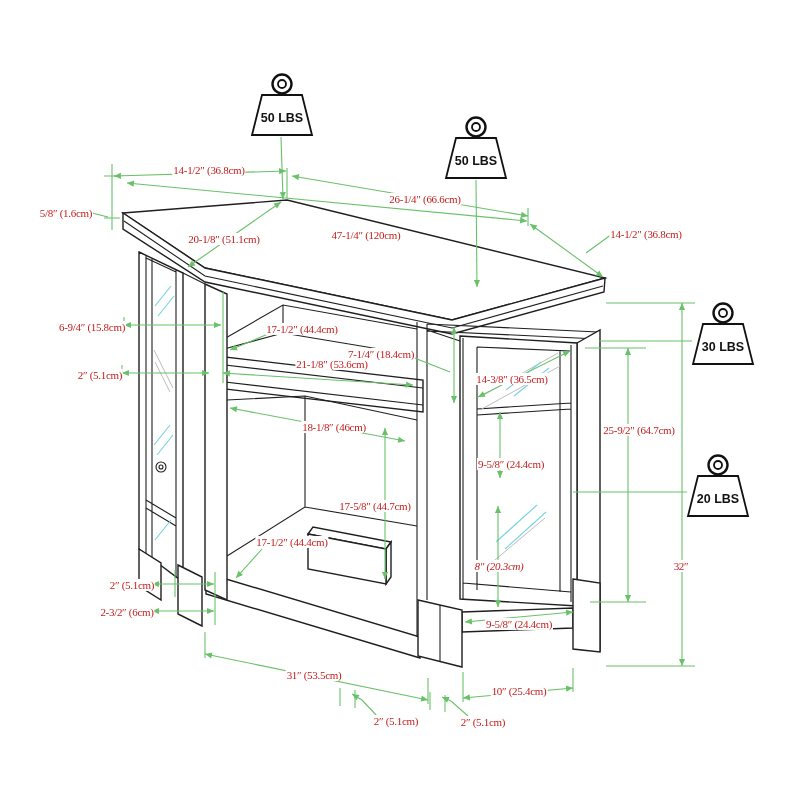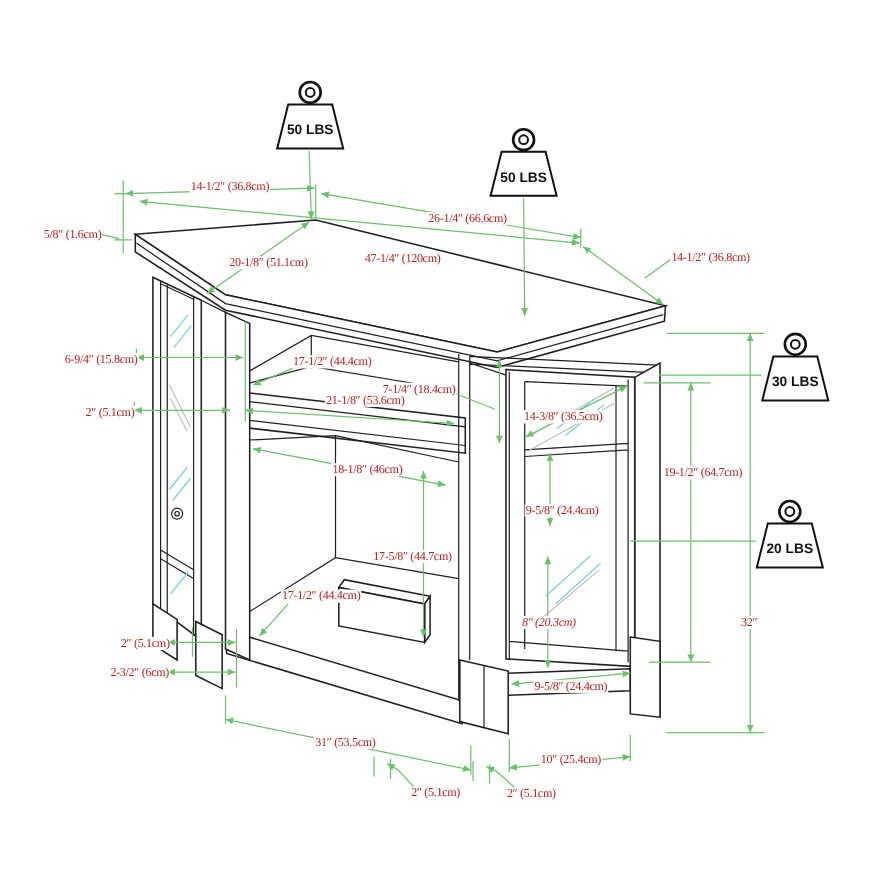--- a/index.html
+++ b/index.html
@@ -118,34 +118,34 @@
       <path class="ge" d="M268,334 L230,350"></path>
       <path class="ge" d="M262,549 L236,578"></path>
       <path class="ge" d="M377,716 L362,700 L352,694"></path>
       <path class="ge" d="M468,716 L451,701 L442,697"></path>
     </g>
   </svg>
 
   <div id="labels-layer">
       <div class="dim-label" style="left: 209px; top: 170px;">14-1/2″ (36.8cm)</div>
       <div class="dim-label" style="left: 66px; top: 213px;">5/8″ (1.6cm)</div>
-      <div class="dim-label" style="left: 244px; top: 239px;">20-1/8″ (51.1cm)</div>
+      <div class="dim-label" style="left: 224px; top: 239px;">20-1/8″ (51.1cm)</div>
       <div class="dim-label" style="left: 425px; top: 199px;">26-1/4″ (66.6cm)</div>
       <div class="dim-label" style="left: 366px; top: 235px;">47-1/4″ (120cm)</div>
       <div class="dim-label" style="left: 646px; top: 234px;">14-1/2″ (36.8cm)</div>
       <div class="dim-label" style="left: 92px; top: 327px;">6-9/4″ (15.8cm)</div>
       <div class="dim-label" style="left: 100px; top: 375px;">2″ (5.1cm)</div>
       <div class="dim-label" style="left: 302px; top: 329px;">17-1/2″ (44.4cm)</div>
       <div class="dim-label" style="left: 381px; top: 354px;">7-1/4″ (18.4cm)</div>
       <div class="dim-label" style="left: 314px; top: 364px; margin-left: 18px;">21-1/8″ (53.6cm)</div>
       <div class="dim-label" style="left: 512px; top: 379px;">14-3/8″ (36.5cm)</div>
       <div class="dim-label" style="left: 334px; top: 427px;">18-1/8″ (46cm)</div>
       <div class="dim-label" style="left: 375px; top: 506px;">17-5/8″ (44.7cm)</div>
       <div class="dim-label" style="left: 511px; top: 464px;">9-5/8″ (24.4cm)</div>
-      <div class="dim-label" style="left: 639px; top: 430px;">19-1/2″ (64.7cm)</div>
+      <div class="dim-label" style="left: 639px; top: 430px;">25-9/2″ (64.7cm)</div>
       <div class="dim-label" style="left: 292px; top: 542px;">17-1/2″ (44.4cm)</div>
       <div class="dim-label" style="left: 499px; top: 566px; font-style: italic;">8″ (20.3cm)</div>
       <div class="dim-label" style="left: 132px; top: 585px;">2″ (5.1cm)</div>
       <div class="dim-label" style="left: 127px; top: 612px;">2-3/2″ (6cm)</div>
       <div class="dim-label" style="left: 681px; top: 566px;">32″</div>
       <div class="dim-label" style="left: 519px; top: 624px;">9-5/8″ (24.4cm)</div>
       <div class="dim-label" style="left: 314px; top: 675px;">31″ (53.5cm)</div>
       <div class="dim-label" style="left: 519px; top: 691px;">10″ (25.4cm)</div>
       <div class="dim-label" style="left: 396px; top: 721px;">2″ (5.1cm)</div>
       <div class="dim-label" style="left: 483px; top: 722px;">2″ (5.1cm)</div>

